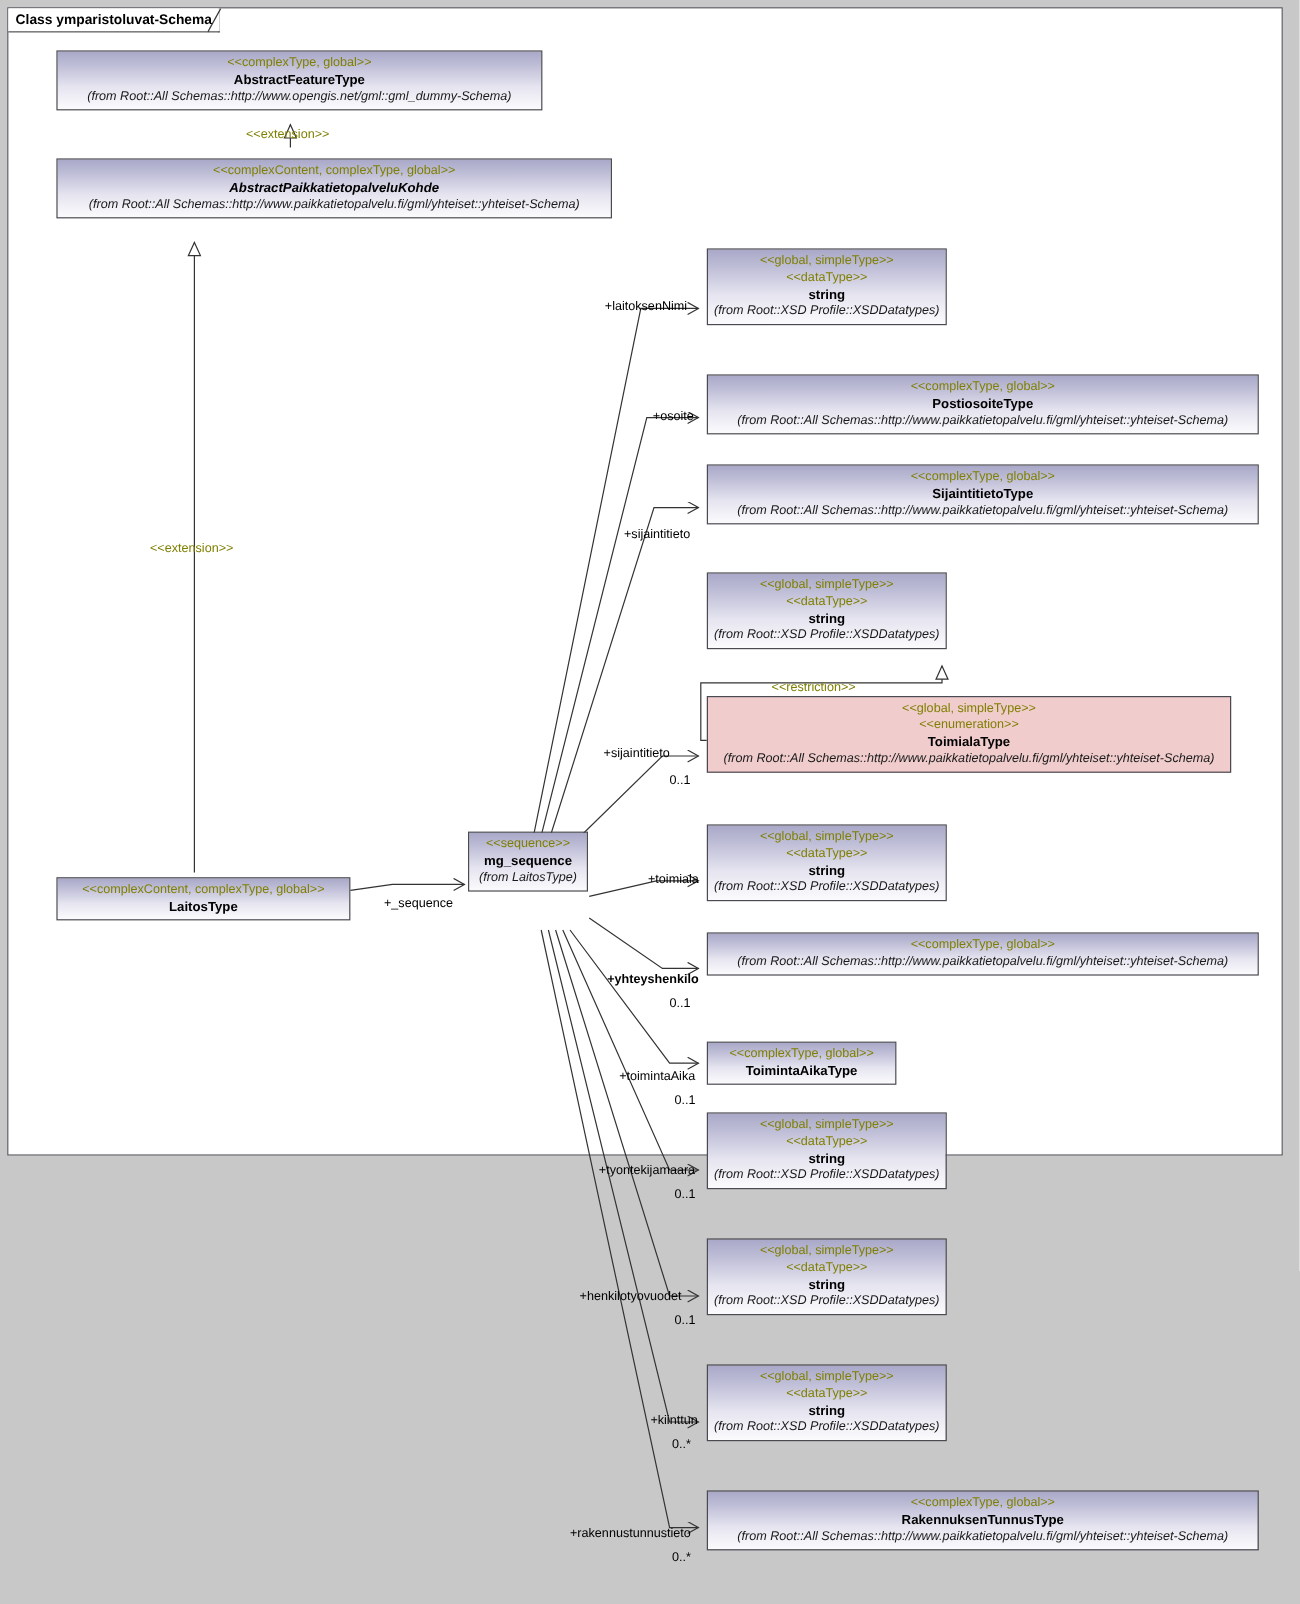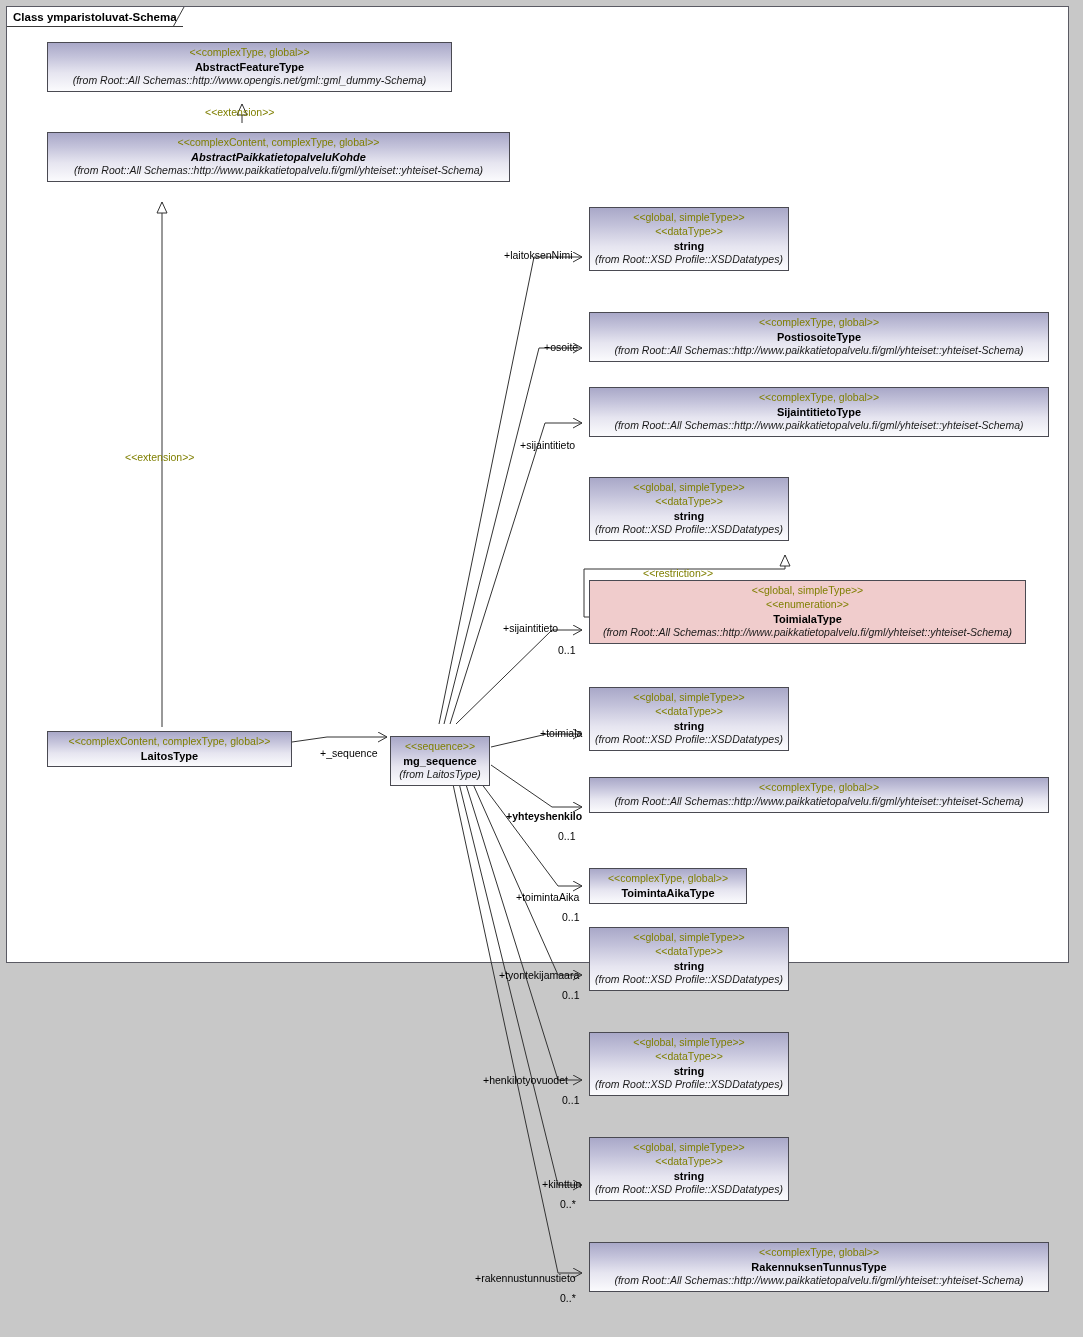--- a/index.html
+++ b/index.html
@@ -157,21 +157,21 @@
     <div class="stereo">&lt;&lt;complexContent, complexType, global&gt;&gt;</div>
     <div class="nname ital">AbstractPaikkatietopalveluKohde</div>
     <div class="nfrom">(from Root::All Schemas::http://www.paikkatietopalvelu.fi/gml/yhteiset::yhteiset-Schema)</div>
   </div>
 
   <div class="node" style="left:40px;top:724px;width:245px;">
     <div class="stereo">&lt;&lt;complexContent, complexType, global&gt;&gt;</div>
     <div class="nname">LaitosType</div>
   </div>
 
-  <div class="node" style="left:383px;top:729px;width:100px;">
+  <div class="node" style="left:383px;top:686px;width:100px;">
     <div class="stereo">&lt;&lt;sequence&gt;&gt;</div>
     <div class="nname">mg_sequence</div>
     <div class="nfrom">(from LaitosType)</div>
   </div>
 
   <div class="node" style="left:582px;top:200px;width:200px;">
     <div class="stereo">&lt;&lt;global, simpleType&gt;&gt;</div>
     <div class="stereo">&lt;&lt;dataType&gt;&gt;</div>
     <div class="nname">string</div>
     <div class="nfrom">(from Root::XSD Profile::XSDDatatypes)</div>

